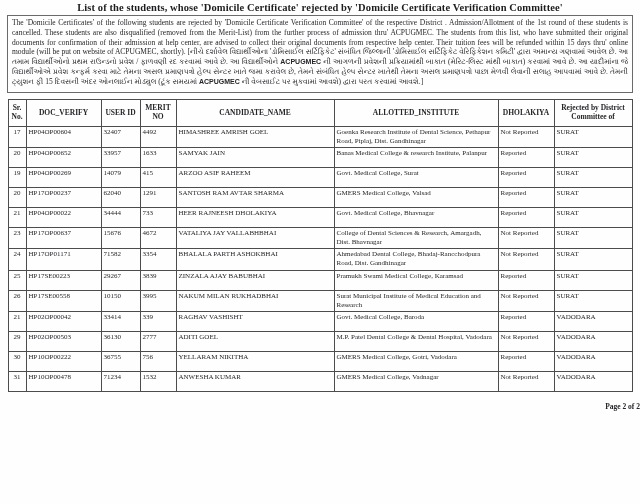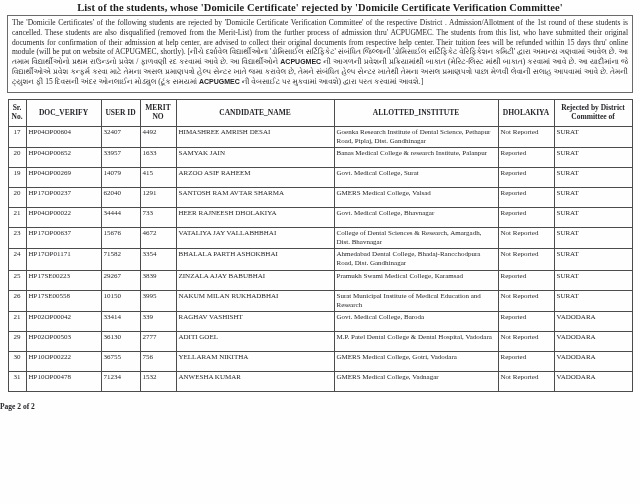--- a/index.html
+++ b/index.html
@@ -27,21 +27,21 @@
   table.main th, table.main td {
     border:1px solid #4c4c4c; padding:1px 2px; overflow:hidden;
   }
   table.main th {
     font-size:7.5px; font-weight:bold; text-align:center; vertical-align:middle;
     height:24px; line-height:1.15;
   }
   table.main td { vertical-align:top; height:17px; line-height:1.3; }
   td.c-sr { vertical-align:middle; text-align:center; padding-left:3px; }
   .footer {
-    text-align:left; font-size:7.5px; font-weight:bold;
+    text-align:right; font-size:7.5px; font-weight:bold;
     margin-top:10px; color:#26262a;
   }
 </style>
 </head>
 <body>
 
 <div class="page">
 
   <div class="doc-title">List of the students, whose 'Domicile Certificate' rejected by 'Domicile Certificate Verification Committee'</div>
 
@@ -69,21 +69,21 @@
         <th>DHOLAKIYA</th>
         <th>Rejected by District Committee of</th>
       </tr>
     </thead>
     <tbody>
       <tr>
           <td class="c-sr">17</td>
           <td>HP04OP00604</td>
           <td>32407</td>
           <td>4492</td>
-          <td>HIMASHREE AMRISH DESAI</td>
+          <td>HIMASHREE AMRISH GOEL</td>
           <td>Goenka Research Institute of Dental Science, Pethapur Road, Piplaj, Dist. Gandhinagar</td>
           <td>Not Reported</td>
           <td>SURAT</td>
         </tr>
       <tr>
           <td class="c-sr">20</td>
           <td>HP04OP00652</td>
           <td>33957</td>
           <td>1633</td>
           <td>SAMYAK JAIN</td>

